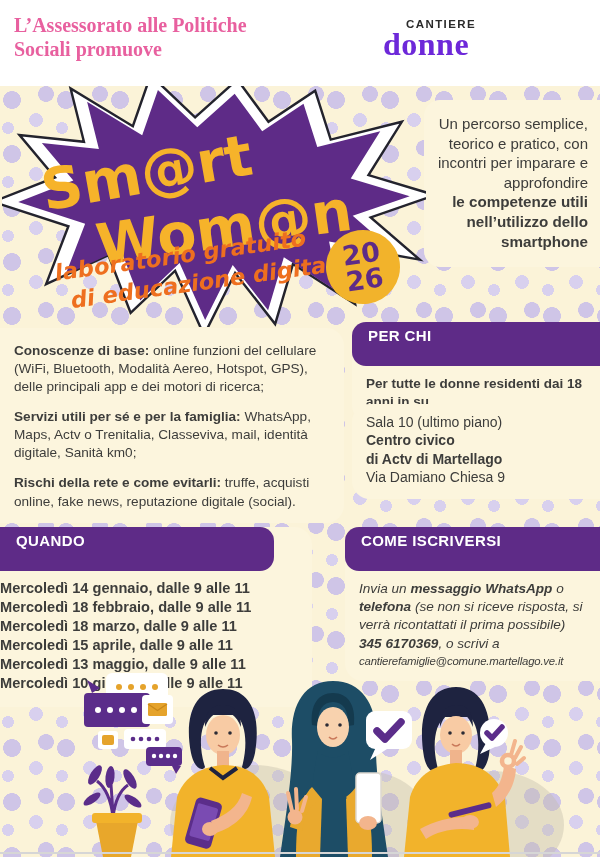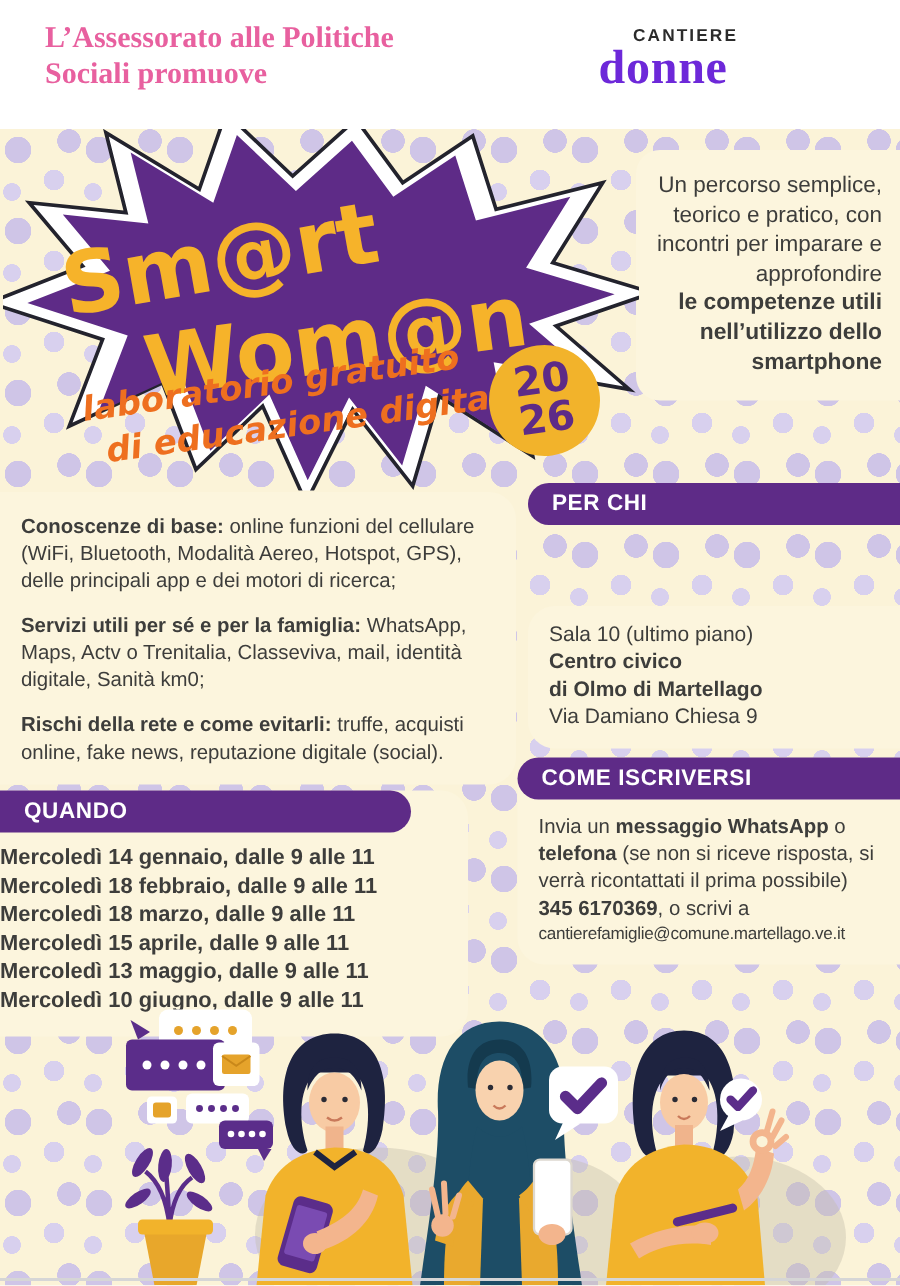--- a/index.html
+++ b/index.html
@@ -1,20 +1,20 @@
 <!DOCTYPE html>
 <html><head>
 <meta charset="utf-8">
 <style>
   html,body{margin:0;padding:0;}
   body{font-family:"Liberation Sans",sans-serif;background:#ffffff;}
   .page{position:relative;width:600px;height:857px;overflow:hidden;background:#ffffff;}
 
   
-  .header{position:absolute;top:0;left:16px;width:492px;height:86px;background:#ffffff;}
+  .header{position:absolute;top:0;left:0;width:492px;height:86px;background:#ffffff;}
   .promoter{position:absolute;left:14px;top:14px;font-family:"Liberation Serif",serif;
             font-weight:bold;font-size:20px;line-height:1.18;color:#e8609f;}
   .promoter span{display:block;}
   .crest{position:absolute;left:50%;transform:translateX(-50%);top:5px;width:110px;text-align:center;}
   .crest-caption{display:block;font-size:7.5px;color:#8a8a8a;margin-top:1px;letter-spacing:.2px;}
   .brand{position:absolute;right:16px;top:18px;}
   .brand-top{display:block;margin-left:42px;font-size:11.5px;font-weight:bold;letter-spacing:1.4px;color:#2b2b2b;text-align:center;}
   .brand-bottom{display:block;font-family:"Liberation Serif",serif;font-weight:bold;font-size:32px;
                 line-height:.92;color:#6d28d9;letter-spacing:.5px;margin-left:19px;}
 
@@ -40,42 +40,42 @@
          text-align:right;font-size:15px;line-height:1.3;color:#3d3d3b;z-index:1;}
   .intro strong{display:block;font-size:15.2px;}
 
   .topics{position:absolute;left:0;top:242px;width:344px;box-sizing:border-box;
           padding:14px 12px 12px 14px;background:#fcf5dd;border-radius:0 18px 18px 0;
           font-size:13.6px;line-height:1.33;color:#3d3d3b;z-index:1;}
   .topics p{margin:0 0 12px 0;}
   .topics p:last-child{margin-bottom:0;}
 
   .banner{background:#5e2b87;color:#ffffff;font-weight:bold;font-size:15px;
-          letter-spacing:.4px;height:28px;line-height:28px;padding:0 16px;box-sizing:border-box;}
+          letter-spacing:.4px;height:44px;line-height:28px;padding:0 16px;box-sizing:border-box;}
 
   .section-right{position:absolute;left:352px;width:248px;background:#fcf5dd;
                  border-radius:18px 0 0 18px;z-index:1;}
   .section-right .banner{border-radius:14px 0 0 14px;}
   .section-right .body{padding:9px 10px 12px 14px;color:#3d3d3b;}
 
   .per-chi{top:236px;}
   .per-chi .body p{margin:0;font-weight:bold;font-size:13.5px;line-height:1.35;}
 
   .dove{top:318px;}
   .dove .body div{font-size:14px;line-height:1.32;}
   .dove .body .b{font-weight:bold;}
 
   .quando{position:absolute;left:0;top:441px;width:312px;background:#fcf5dd;
           border-radius:0 18px 18px 0;z-index:1;padding-bottom:10px;}
   .quando .banner{width:274px;border-radius:0 14px 14px 0;}
   .quando .dates{padding:8px 8px 4px 0;}
   .quando .dates div{font-weight:bold;font-size:14.6px;line-height:1.3;color:#3d3d3b;}
 
-  .iscriversi{left:345px;width:255px;top:419px;}
-  .iscriversi .body p{margin:0;font-size:13.6px;line-height:1.34;}
+  .iscriversi{left:345px;width:255px;top:441px;}
+  .iscriversi .body p{margin:0;font-size:13.6px;line-height:1.34;font-style:italic;}
   .iscriversi .email{display:block;font-size:11.4px;letter-spacing:-.2px;margin-top:1px;}
 
   .illus{position:absolute;left:0;top:579px;z-index:2;}
   .bottom-line{position:absolute;left:0;top:766px;width:600px;height:2px;background:#d6d6d6;z-index:5;}
 </style>
 </head>
 <body>
 
 <div class="page">
 
@@ -112,27 +112,30 @@
     </div>
 
     <div class="topics">
       <p><strong>Conoscenze di base:</strong><span> online funzioni del cellulare (WiFi, Bluetooth, Modalità Aereo, Hotspot,  GPS), delle principali app e dei motori di ricerca;</span></p>
       <p><strong>Servizi utili per sé e per la famiglia:</strong><span> WhatsApp, Maps,  Actv o Trenitalia, Classeviva, mail, identità digitale, Sanità km0;</span></p>
       <p><strong>Rischi della rete e come evitarli:</strong><span> truffe, acquisti online, fake news, reputazione digitale (social).</span></p>
     </div>
 
     <section class="section-right per-chi">
       <div class="banner">PER CHI</div>
+      <div class="body">
+        <p>Per tutte le donne residenti dai 18 anni in su</p>
+      </div>
     </section>
 
     <section class="section-right dove">
       <div class="body">
         <div>Sala 10 (ultimo piano)</div>
         <div class="b">Centro civico</div>
-        <div class="b">di Olmo di Martellago</div>
+        <div class="b">di Actv di Martellago</div>
         <div>Via Damiano Chiesa 9</div>
       </div>
     </section>
 
     <section class="quando">
       <div class="banner">QUANDO</div>
       <div class="dates">
         <div>Mercoledì 14 gennaio, dalle 9 alle 11</div>
         <div>Mercoledì 18 febbraio, dalle 9 alle 11</div>
         <div>Mercoledì 18 marzo, dalle 9 alle 11</div>

